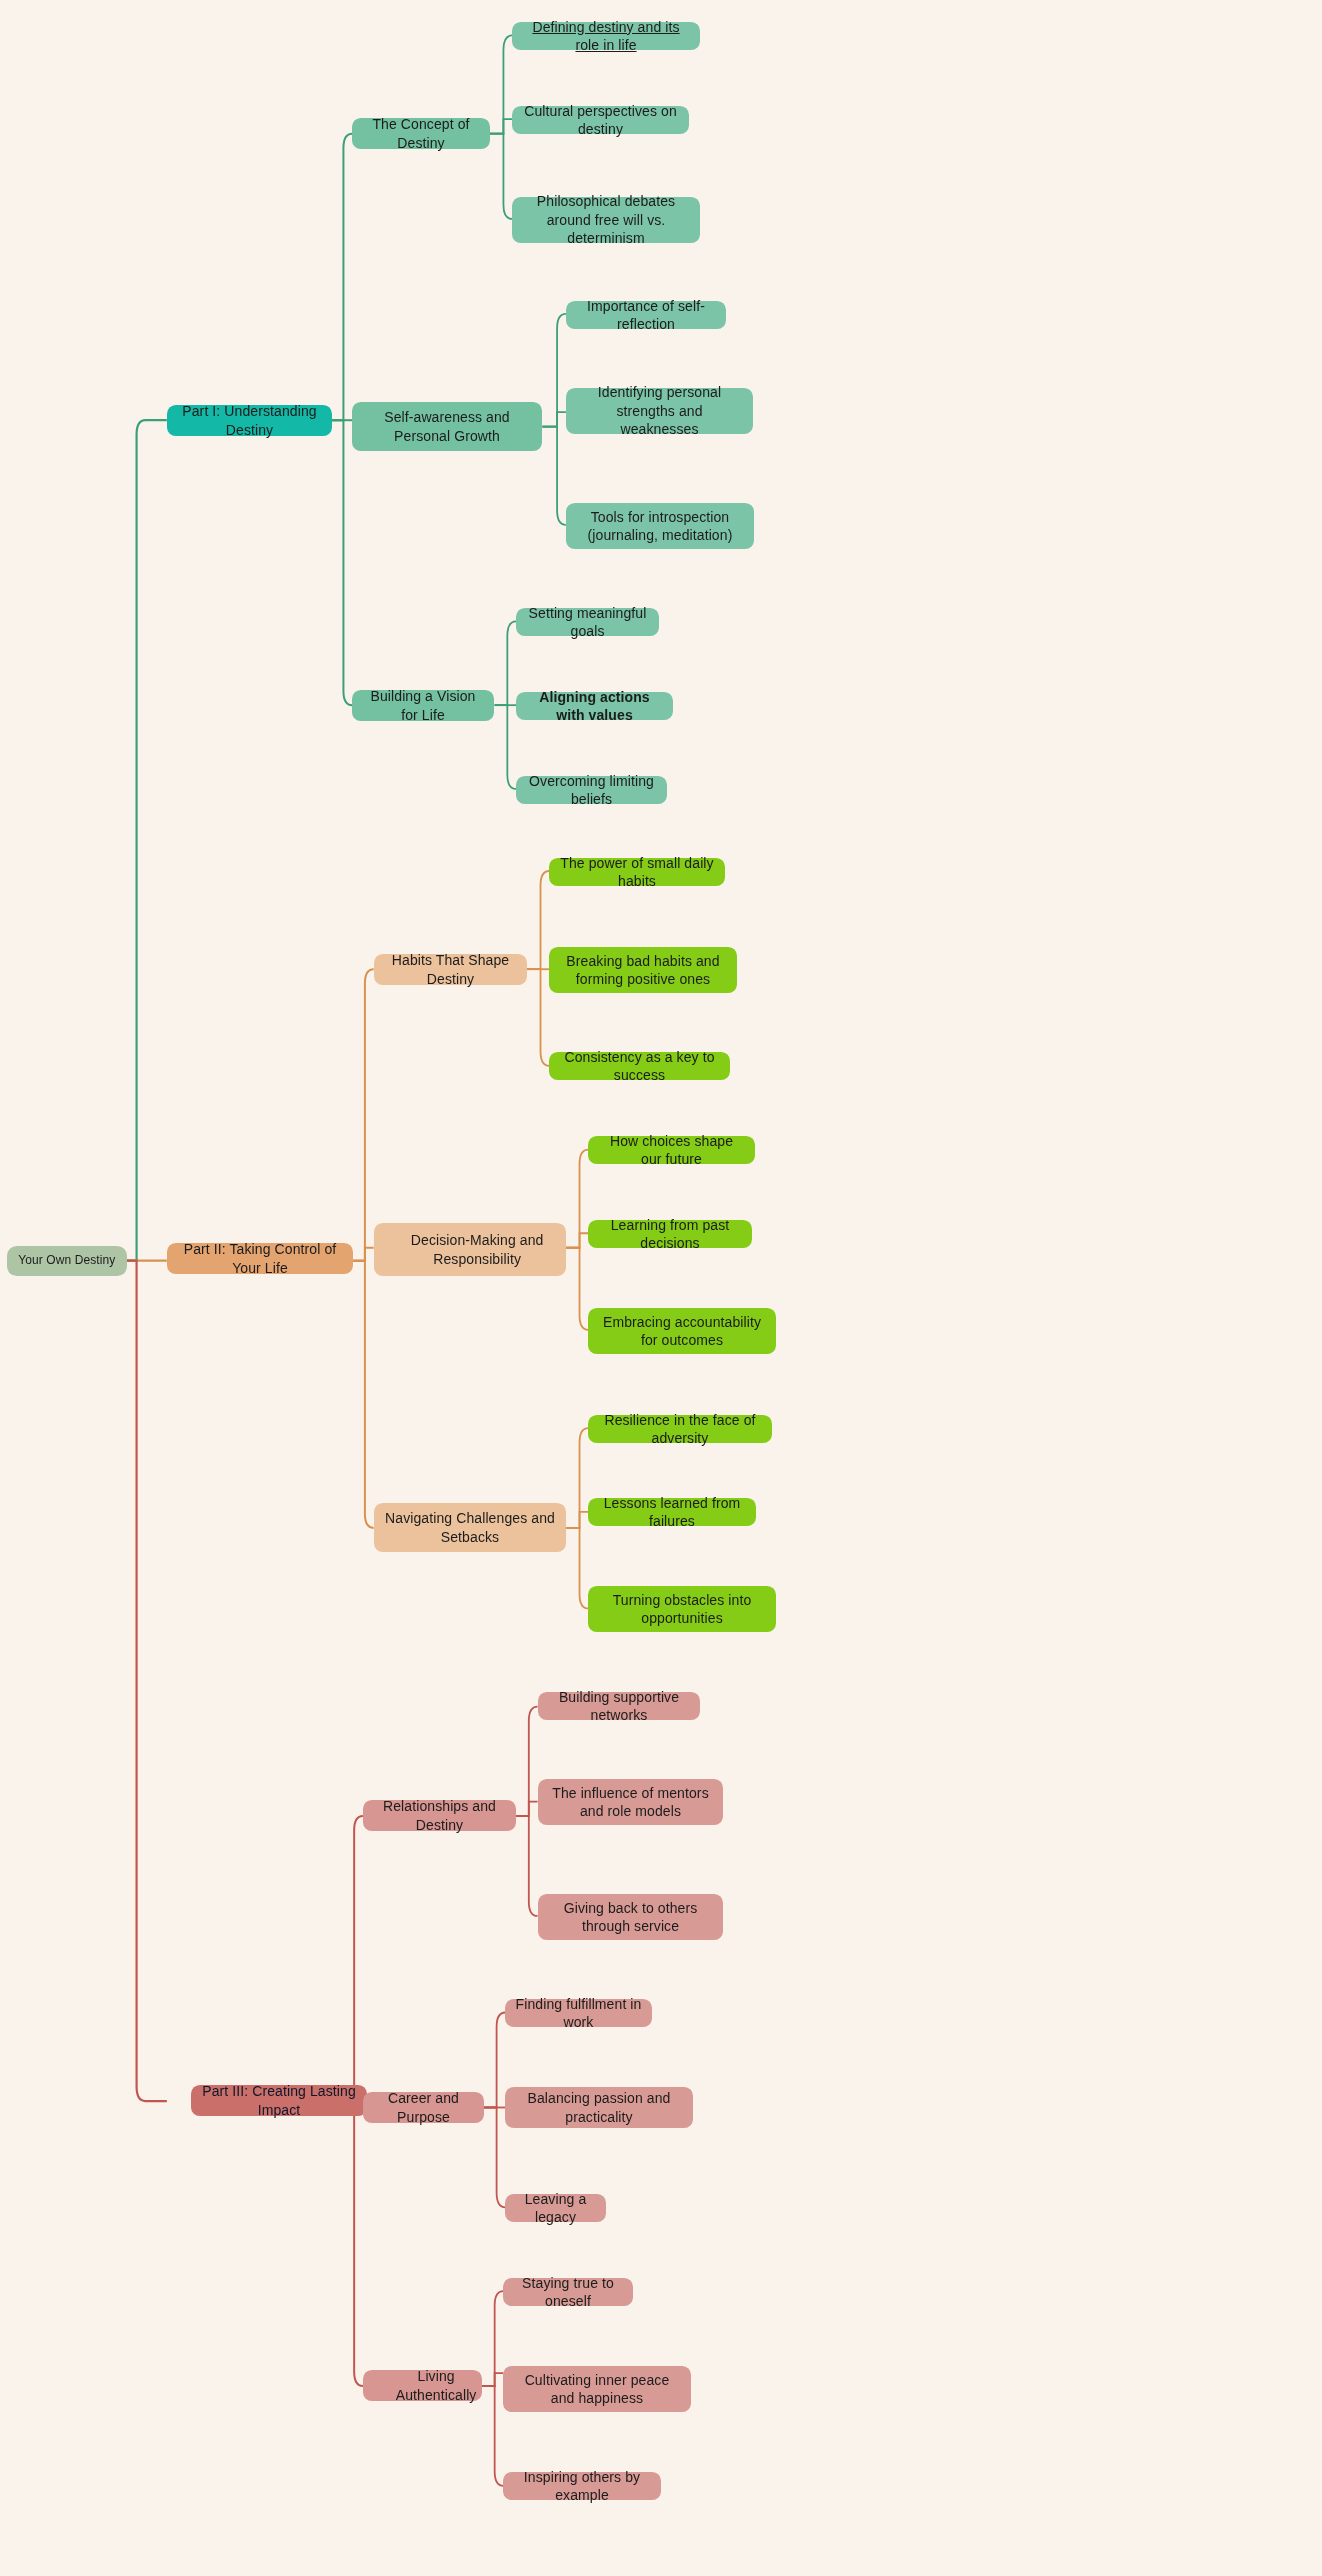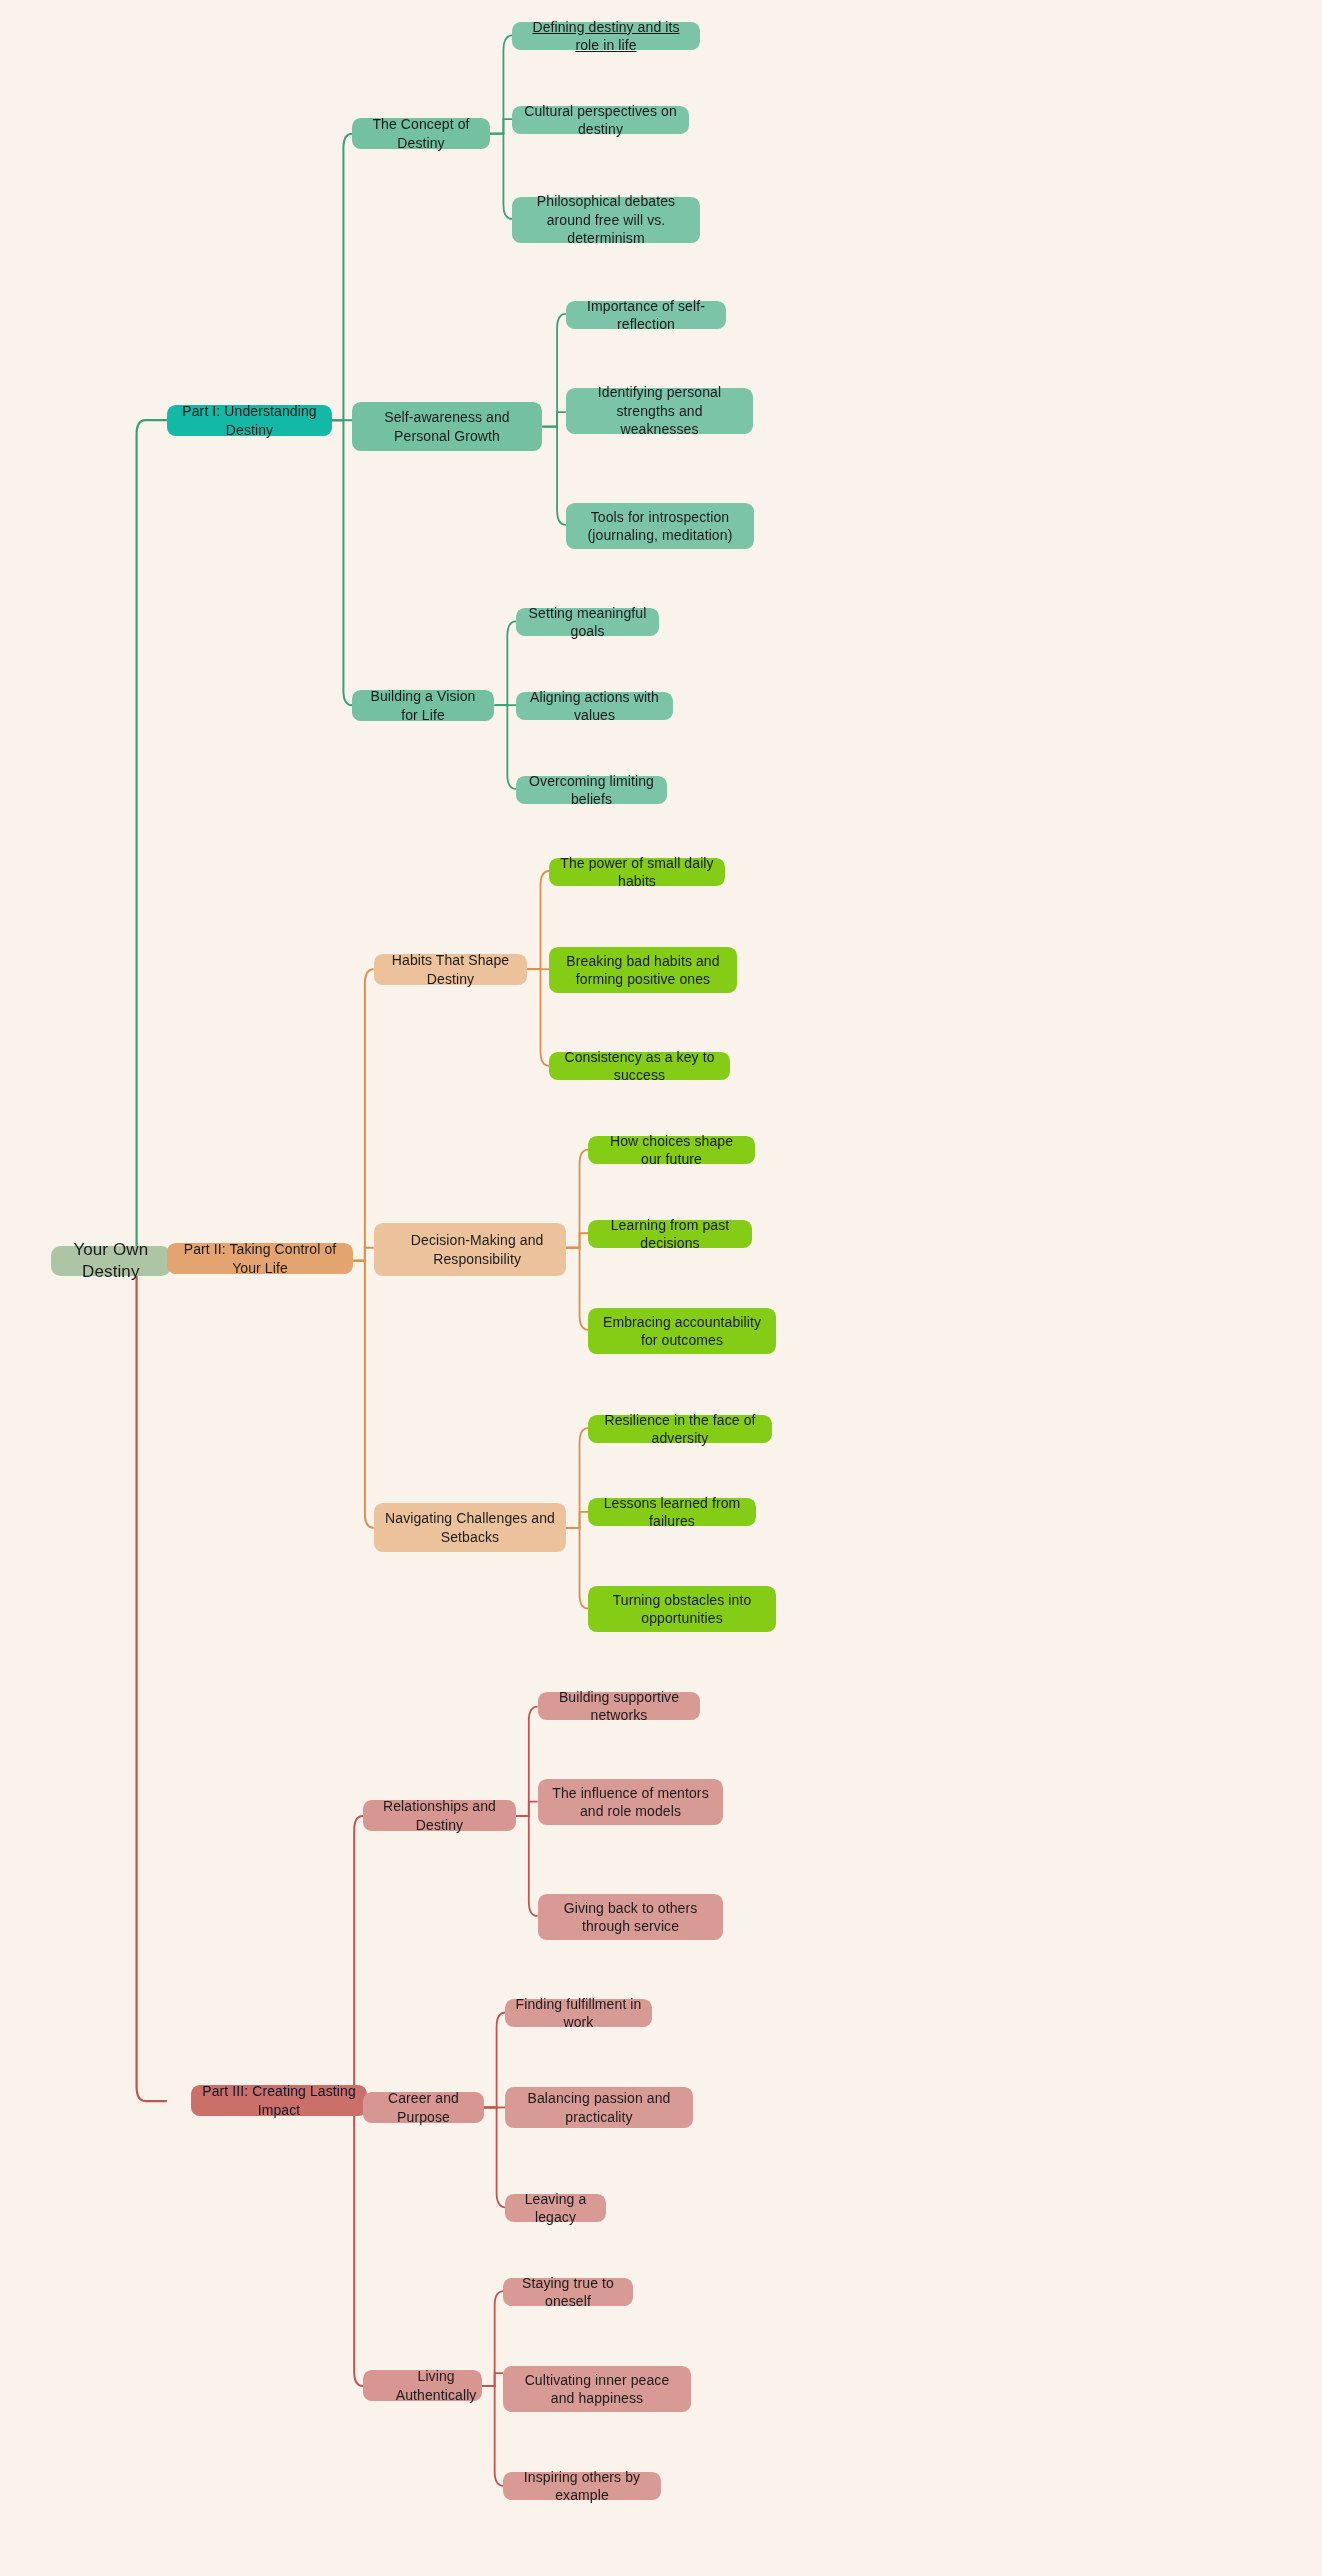--- a/index.html
+++ b/index.html
@@ -32,23 +32,22 @@
     border-radius: 8.8px;
     line-height: 1.32;
     padding: 3.9px 9.8px;
     color: #1c1c1c;
     font-size: 14px;
     letter-spacing: 0.1px;
     white-space: pre-line;
   }
   .node.root {
     background: #aec5a5;
-    font-size: 17px;
+    font-size: 12px;
     border-radius: 9.8px;
-    margin-left: 44px;
   }
   .node.part1 { background: #14b8a6; }
   .node.part2 { background: #e4a470; }
   .node.part3 { background: #ca6f6a; color: #0f172a; margin-left: 24px; }
   .node.g2-green { background: #74c1a2; }
   .node.g3-green { background: #7cc4a7; }
   .node.g2-orange { background: #ecc29d; }
   .node.g3-orange { background: #84cc16; }
   .node.g2-rose { background: #d79691; }
   .node.g3-rose { background: #d89a95; }
@@ -122,21 +121,21 @@
   <div class="node g3-green" style="left: 512px; top: 106px; width: 177px; height: 28px;">Cultural perspectives on destiny</div>
   <div class="node g3-green" style="left: 512px; top: 197px; width: 188px; height: 46px;">Philosophical debates around free will vs. determinism</div>
 
   <div class="node g2-green" style="left: 352px; top: 402px; width: 190px; height: 49px;">Self-awareness and Personal Growth</div>
   <div class="node g3-green" style="left: 566px; top: 301px; width: 160px; height: 28px;">Importance of self-reflection</div>
   <div class="node g3-green" style="left: 566px; top: 388px; width: 187px; height: 46px;">Identifying personal strengths and weaknesses</div>
   <div class="node g3-green" style="left: 566px; top: 503px; width: 188px; height: 46px;">Tools for introspection (journaling, meditation)</div>
 
   <div class="node g2-green" style="left: 352px; top: 690px; width: 142px; height: 31px;">Building a Vision for Life</div>
   <div class="node g3-green" style="left: 516px; top: 608px; width: 143px; height: 28px;">Setting meaningful goals</div>
-  <div class="node g3-green" style="left: 516px; top: 692px; width: 157px; height: 28px;">Aligning actions with values</div>
+  <div class="node g3-green" style="left: 516px; top: 692px; width: 157px; height: 28px; font-weight: bold;">Aligning actions with values</div>
   <div class="node g3-green" style="left: 516px; top: 776px; width: 151px; height: 28px;">Overcoming limiting beliefs</div>
 
   <div class="node part2" style="left: 167px; top: 1243px; width: 186px; height: 31px;">Part II: Taking Control of Your Life</div>
 
   <div class="node g2-orange" style="left: 374px; top: 954px; width: 153px; height: 31px;">Habits That Shape Destiny</div>
   <div class="node g3-orange" style="left: 549px; top: 858px; width: 176px; height: 28px;">The power of small daily habits</div>
   <div class="node g3-orange" style="left: 549px; top: 947px; width: 188px; height: 46px;">Breaking bad habits and forming positive ones</div>
   <div class="node g3-orange" style="left: 549px; top: 1052px; width: 181px; height: 28px;">Consistency as a key to success</div>
 
   <div class="node g2-orange" style="left: 374px; top: 1223px; width: 192px; height: 53px; padding-left: 24px;">Decision-Making and Responsibility</div>

